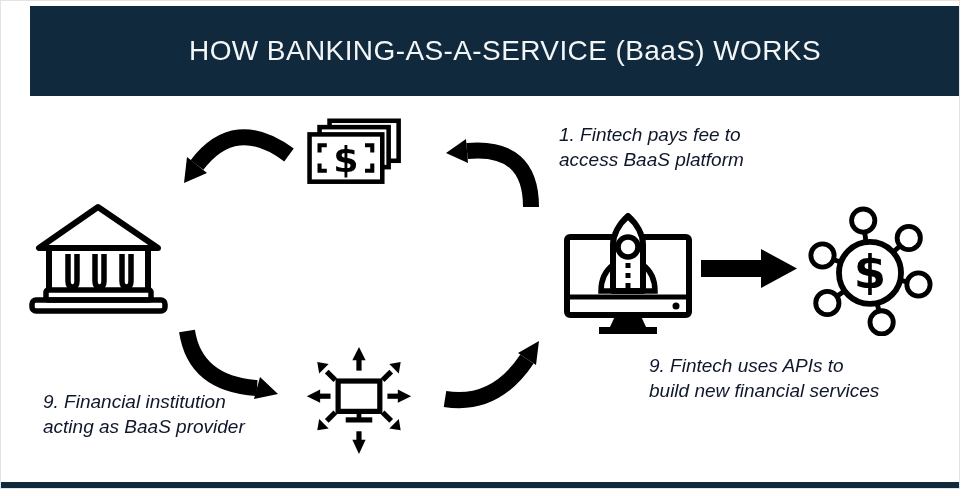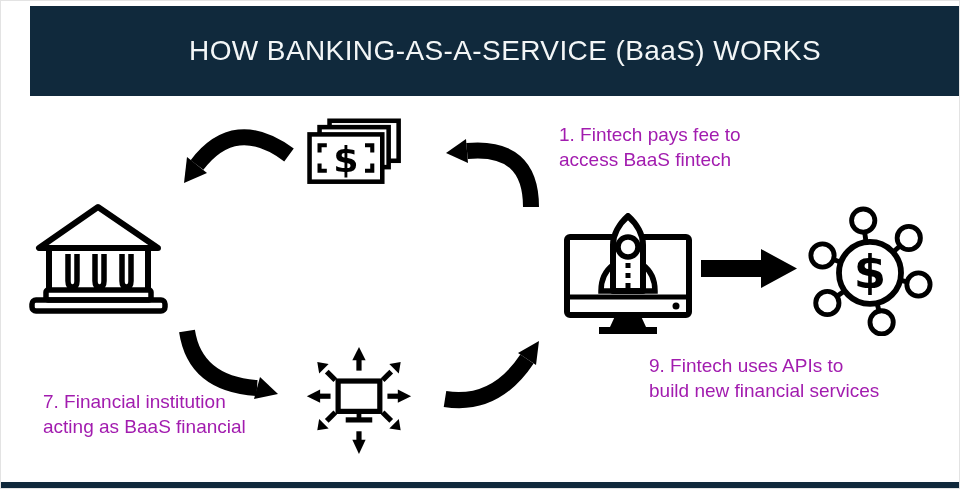--- a/index.html
+++ b/index.html
@@ -14,21 +14,21 @@
   }
   .topbar h1{
     margin:0;font-size:28px;font-weight:400;color:#F3F6F7;
     letter-spacing:0.4px;white-space:nowrap;
   }
   .bottombar{
     position:absolute;left:0;top:481px;width:958px;height:8px;background:#10293C;
   }
   .abs{position:absolute;}
   .step{
-    position:absolute;color:#a21caf;font-size:19px;line-height:25px;
+    position:absolute;color:#0f172a;font-size:19px;line-height:25px;font-style:italic;
   }
   svg{display:block;}
   .ink{stroke:#000;fill:none;}
   .fillink{fill:#000;stroke:none;}
   .whitefill{fill:#fff;stroke:#000;}
   .dollar{
     font-family:"DejaVu Sans","Liberation Sans",sans-serif;
     font-weight:bold;fill:#000;
   }
 </style>
@@ -59,21 +59,21 @@
       <polygon class="fillink" points="13,58 16,32 36,48"></polygon>
     </svg>
 
     <svg class="abs" style="left:432px;top:134px;" width="112" height="74" viewBox="0 0 112 74">
       <path class="ink" d="M 98,72 Q 98,10 34,16" stroke-width="16"></path>
       <polygon class="fillink" points="13,18 33,4 35,28"></polygon>
     </svg>
 
     <div class="step" style="left:558px;top:121px;width:235px;">
       <div>1. Fintech pays fee to</div>
-      <div>access BaaS fintech</div>
+      <div>access BaaS platform</div>
     </div>
 
     <svg class="abs" style="left:25px;top:201px;" width="145" height="113" viewBox="0 0 145 113">
       <path class="ink" d="M 72,5 L 13,46 H 132 Z" stroke-width="6" stroke-linejoin="round"></path>
       <path class="ink" d="M 23,46 V 88" stroke-width="6"></path>
       <path class="ink" d="M 122,46 V 88" stroke-width="6"></path>
       <path class="ink" d="M 42,52 V 79 q 0,6 4.5,6 q 4.5,0 4.5,-6 V 52" stroke-width="5.5"></path>
       <path class="ink" d="M 69,52 V 79 q 0,6 4.5,6 q 4.5,0 4.5,-6 V 52" stroke-width="5.5"></path>
       <path class="ink" d="M 96,52 V 79 q 0,6 4.5,6 q 4.5,0 4.5,-6 V 52" stroke-width="5.5"></path>
       <rect class="ink" x="20" y="88" width="105" height="10" rx="2" stroke-width="5.5"></rect>
@@ -142,22 +142,22 @@
       <path class="ink" d="M 83,72 L 92,81" stroke-width="5.5"></path>
         <polygon class="fillink" points="102,91 100,79 90,89"></polygon>
     </svg>
 
     <svg class="abs" style="left:432px;top:322px;" width="118" height="98" viewBox="0 0 118 98">
       <path class="ink" d="M 12,76 Q 62,84 94,36" stroke-width="16"></path>
       <polygon class="fillink" points="106,18 103,42 85,30"></polygon>
     </svg>
 
     <div class="step" style="left:42px;top:388px;width:240px;">
-      <div>7. Financial institution</div>
-      <div>acting as BaaS financial</div>
+      <div>9. Financial institution</div>
+      <div>acting as BaaS provider</div>
     </div>
 
     <div class="step" style="left:648px;top:352px;width:265px;">
       <div>9. Fintech uses APIs to</div>
       <div>build new financial services</div>
     </div>
 
   </main>
 
   <footer class="bottombar"></footer>

